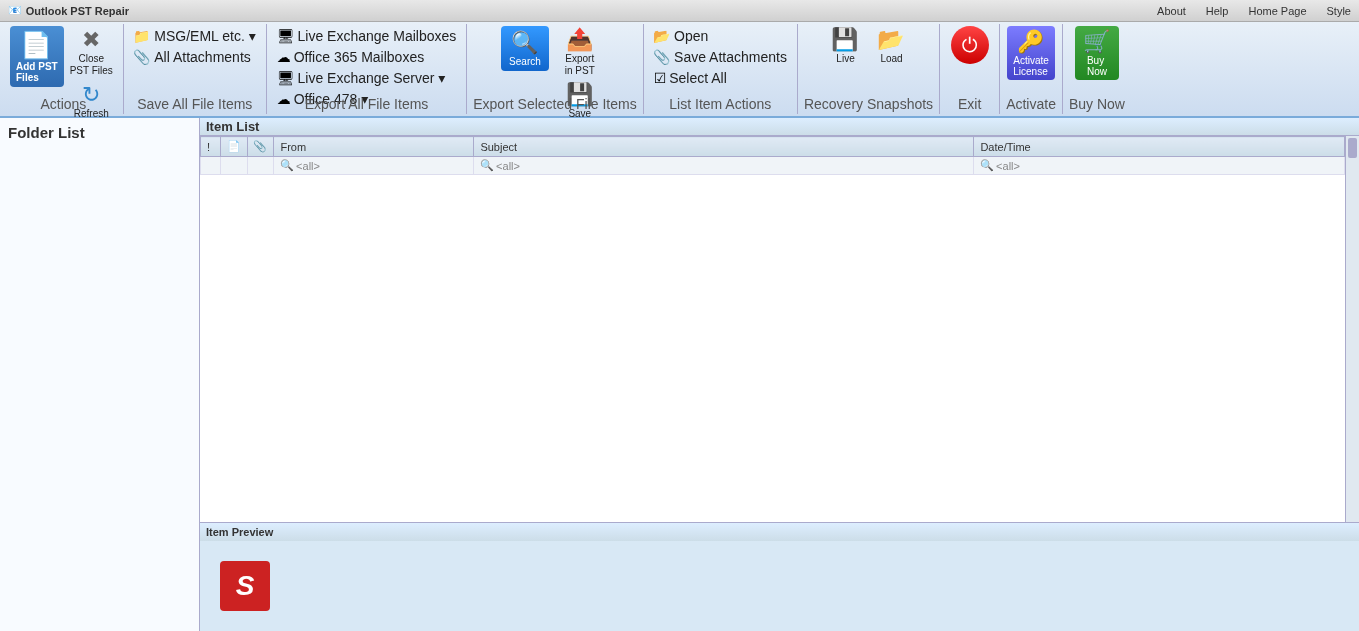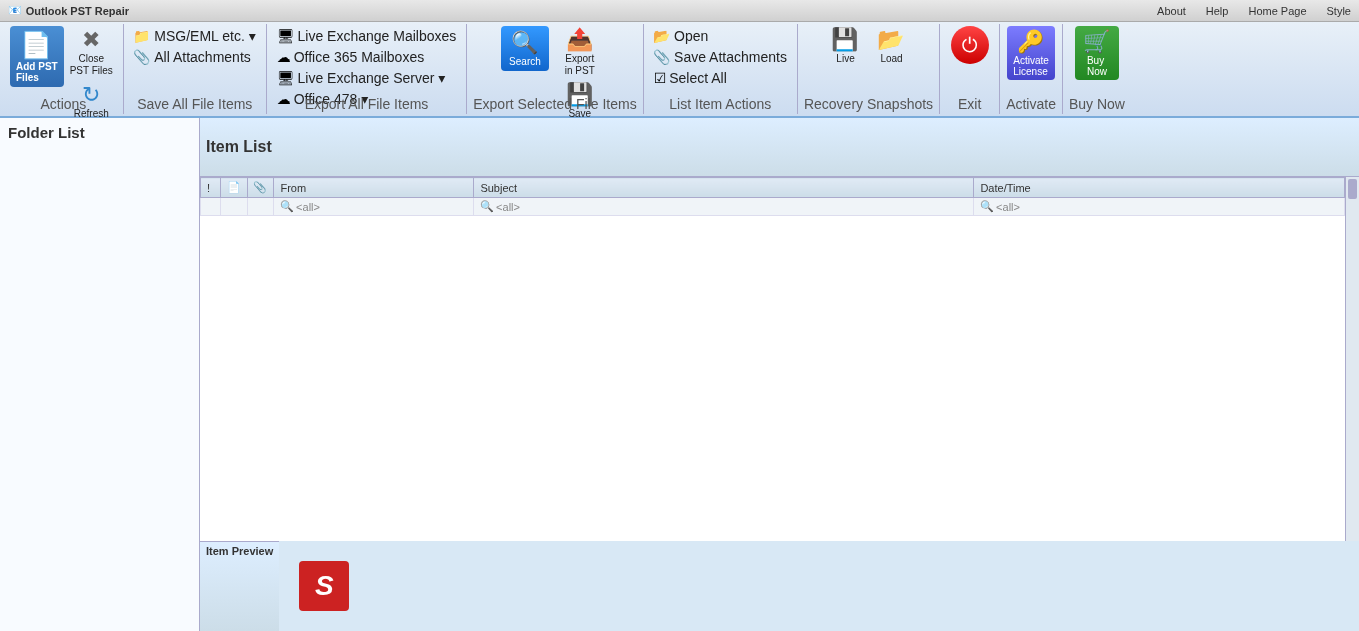--- a/index.html
+++ b/index.html
@@ -115,22 +115,22 @@
     .main-panel {
       flex: 1;
       display: flex;
       flex-direction: column;
       background: #fff;
     }
 
     
     .item-list-header {
       background: linear-gradient(to bottom, #ddeeff, #ccdde8);
-      padding: 20px 6px;
-      font-size: 16px;
+      padding: 1px 6px;
+      font-size: 13px;
       font-weight: bold;
       color: #333;
       border-bottom: 1px solid #aac;
     }
 
     .item-table {
       width: 100%;
       border-collapse: collapse;
       font-size: 11px;
     }
@@ -444,21 +444,21 @@
           <tbody>
           </tbody>
         </table>
       </div>
 
       <div class="scrollbar-v">
         <div class="scrollbar-thumb"></div>
       </div>
     </div>
 
-    <div style="display:flex; flex-direction:row;">
+    <div style="display:flex; flex-direction:column;">
       <div class="item-preview">
         <span>Item Preview</span>
       </div>
       <div class="preview-content">
         <div class="shoviv-logo">
           <span>S</span>
         </div>
       </div>
     </div>
 

